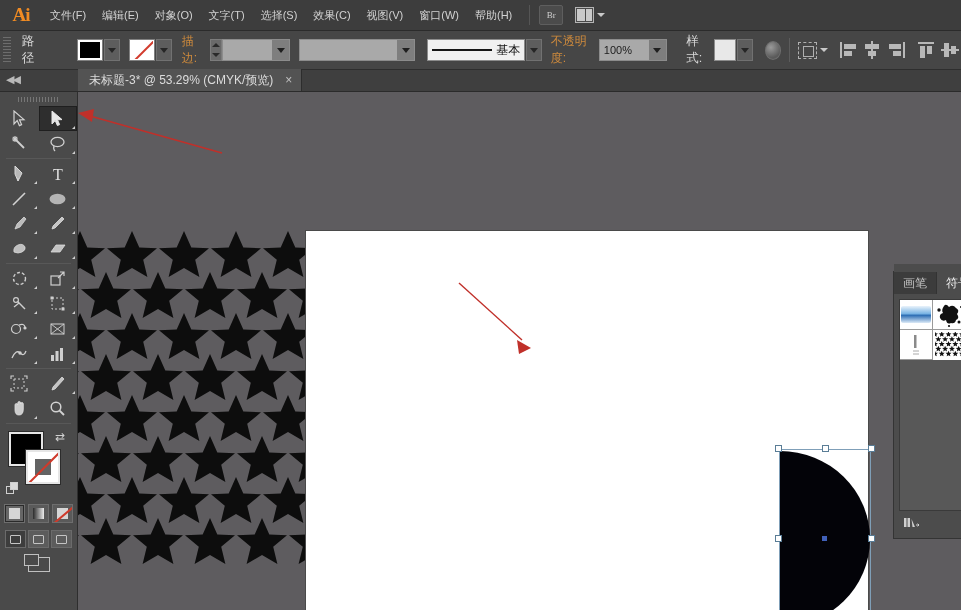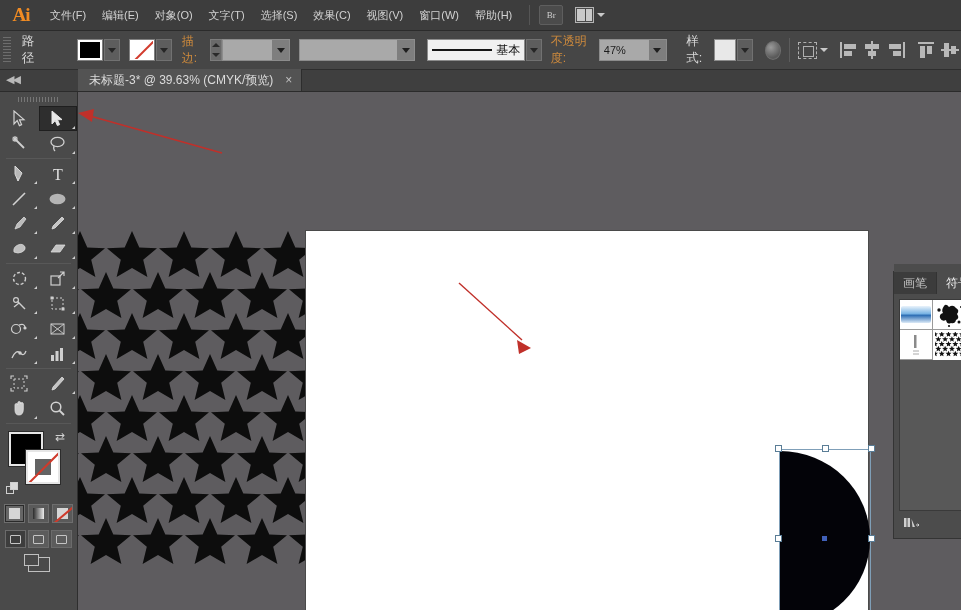--- a/index.html
+++ b/index.html
@@ -424,21 +424,21 @@
         <span class="profile-line"></span>
         <span>基本</span>
       </div>
       <div class="mini-drop"></div>
     </div>
 
     <div style="width:10px"></div>
     <div class="cb-orange">不透明度:</div>
     <div style="width:5px"></div>
     <div class="field" style="width:78px">
-      <span>47%</span>
+      <span>100%</span>
       <span class="fdrop"></span>
     </div>
 
     <div style="width:10px"></div>
     <div class="cb-label">样式:</div>
     <div style="width:4px"></div>
     <div style="display:flex;align-items:center">
       <div class="style-swatch"></div>
       <div class="mini-drop"></div>
     </div>
@@ -479,21 +479,21 @@
       <span class="bar" style="left:3px;top:2px;width:5px;height:14px"></span>
       <span class="bar" style="left:10px;top:5px;width:5px;height:8px"></span>
     </div>
   </div>
 
   <div class="leftstrip">
     <div class="collapse-arrows">◀◀</div>
   </div>
   <div class="tabstrip">
     <div class="doc-tab">
-      <span>未标题-3* @ 39.63% (CMYK/预览)</span>
+      <span>未标题-3* @ 53.29% (CMYK/预览)</span>
       <span class="tab-close">×</span>
     </div>
   </div>
 
   <div class="toolbar">
     <div class="tb-grip">
         <i></i>
       </div>
 
     <div class="tool-grid">

